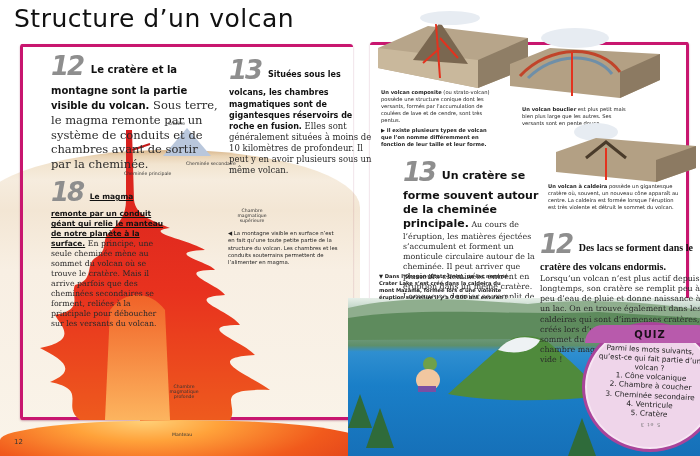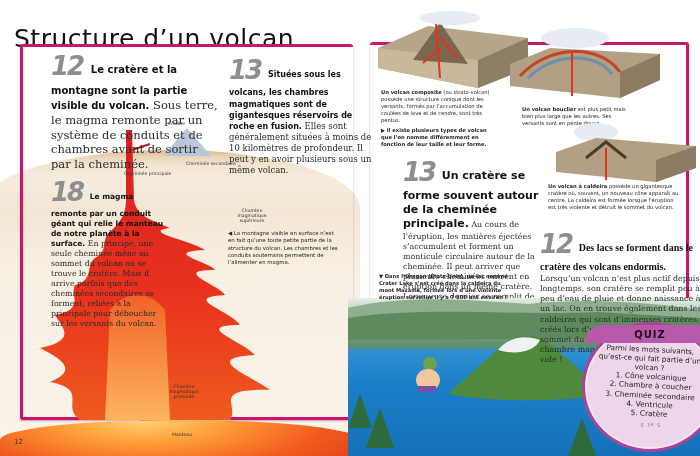--- a/index.html
+++ b/index.html
@@ -1,29 +1,29 @@
 <!DOCTYPE html>
 <html><head>
 <meta charset="utf-8">
 <style>
   html,body{margin:0;padding:0;}
   body{width:700px;height:456px;position:relative;overflow:hidden;background:#fff;font-family:"DejaVu Serif",serif;color:#2a2a2a;}
-  .title{position:absolute;left:14px;top:4px;font-family:"DejaVu Sans",sans-serif;font-size:25px;letter-spacing:0.5px;color:#111;font-weight:normal;margin-top:20px;}
+  .title{position:absolute;left:14px;top:4px;font-family:"DejaVu Sans",sans-serif;font-size:25px;letter-spacing:0.5px;color:#111;font-weight:normal;}
   .frame{position:absolute;border:3px solid #c8166f;border-radius:3px;box-shadow:0 1px 2px rgba(120,0,60,.35);}
   .frame-left{left:20px;top:44px;width:330px;height:370px;border-right:none;}
   .frame-right{left:370px;top:42px;width:316px;height:262px;border-left:none;}
   .num{font-family:"DejaVu Sans",sans-serif;font-weight:bold;font-style:italic;color:#8e8e8e;font-size:26px;letter-spacing:-2px;margin-right:4px;vertical-align:-2px;}
   .lead{font-family:"DejaVu Sans",sans-serif;font-weight:bold;color:#111;}
   .block{position:absolute;line-height:1.28;margin-left:21px;}
   .b12{left:30px;top:50px;width:170px;font-size:11.5px;}
   .b12 .lead{font-size:10px;}
   .b13{left:208px;top:54px;width:150px;font-size:8.5px;}
   .b13 .lead{font-size:8px;}
   .b14{left:30px;top:176px;width:120px;font-size:7.8px;}
-  .b14 .lead{font-size:7.5px;}
+  .b14 .lead{font-size:7.5px;text-decoration:underline;}
   .caption{position:absolute;font-family:"DejaVu Sans",sans-serif;font-size:5.2px;line-height:1.35;color:#222;}
   .caption b{font-weight:bold;}
   .lbl{position:absolute;font-family:"DejaVu Sans",sans-serif;font-size:4.6px;color:#333;text-align:center;}
   
   .band{position:absolute;left:-20px;top:150px;width:380px;height:320px;border-radius:50% 50% 0 0 / 18% 18% 0 0;background:linear-gradient(#d8b58a 0,#e9d3b4 6px,#f2e4cf 14px,#f6ecde 30px,#f3e6d4 60px,#f8efe3 120px,#faf4ea 100%);}
   .mantle{position:absolute;left:0;top:420px;width:360px;height:60px;border-radius:60% 60% 0 0 / 40% 40% 0 0;background:radial-gradient(ellipse at 40% 0%,#ffd27a 0,#ffa23a 25%,#f15a1c 60%,#d8351a 100%);}
   .plume{position:absolute;}
   .cone{position:absolute;left:163px;top:128px;width:0;height:0;border-left:24px solid transparent;border-right:24px solid transparent;border-bottom:28px solid #b9c7dc;}
   .pagenum{position:absolute;font-family:"DejaVu Sans",sans-serif;font-size:7px;color:#333;}
   .b15{left:382px;top:156px;width:146px;font-size:7.9px;}

